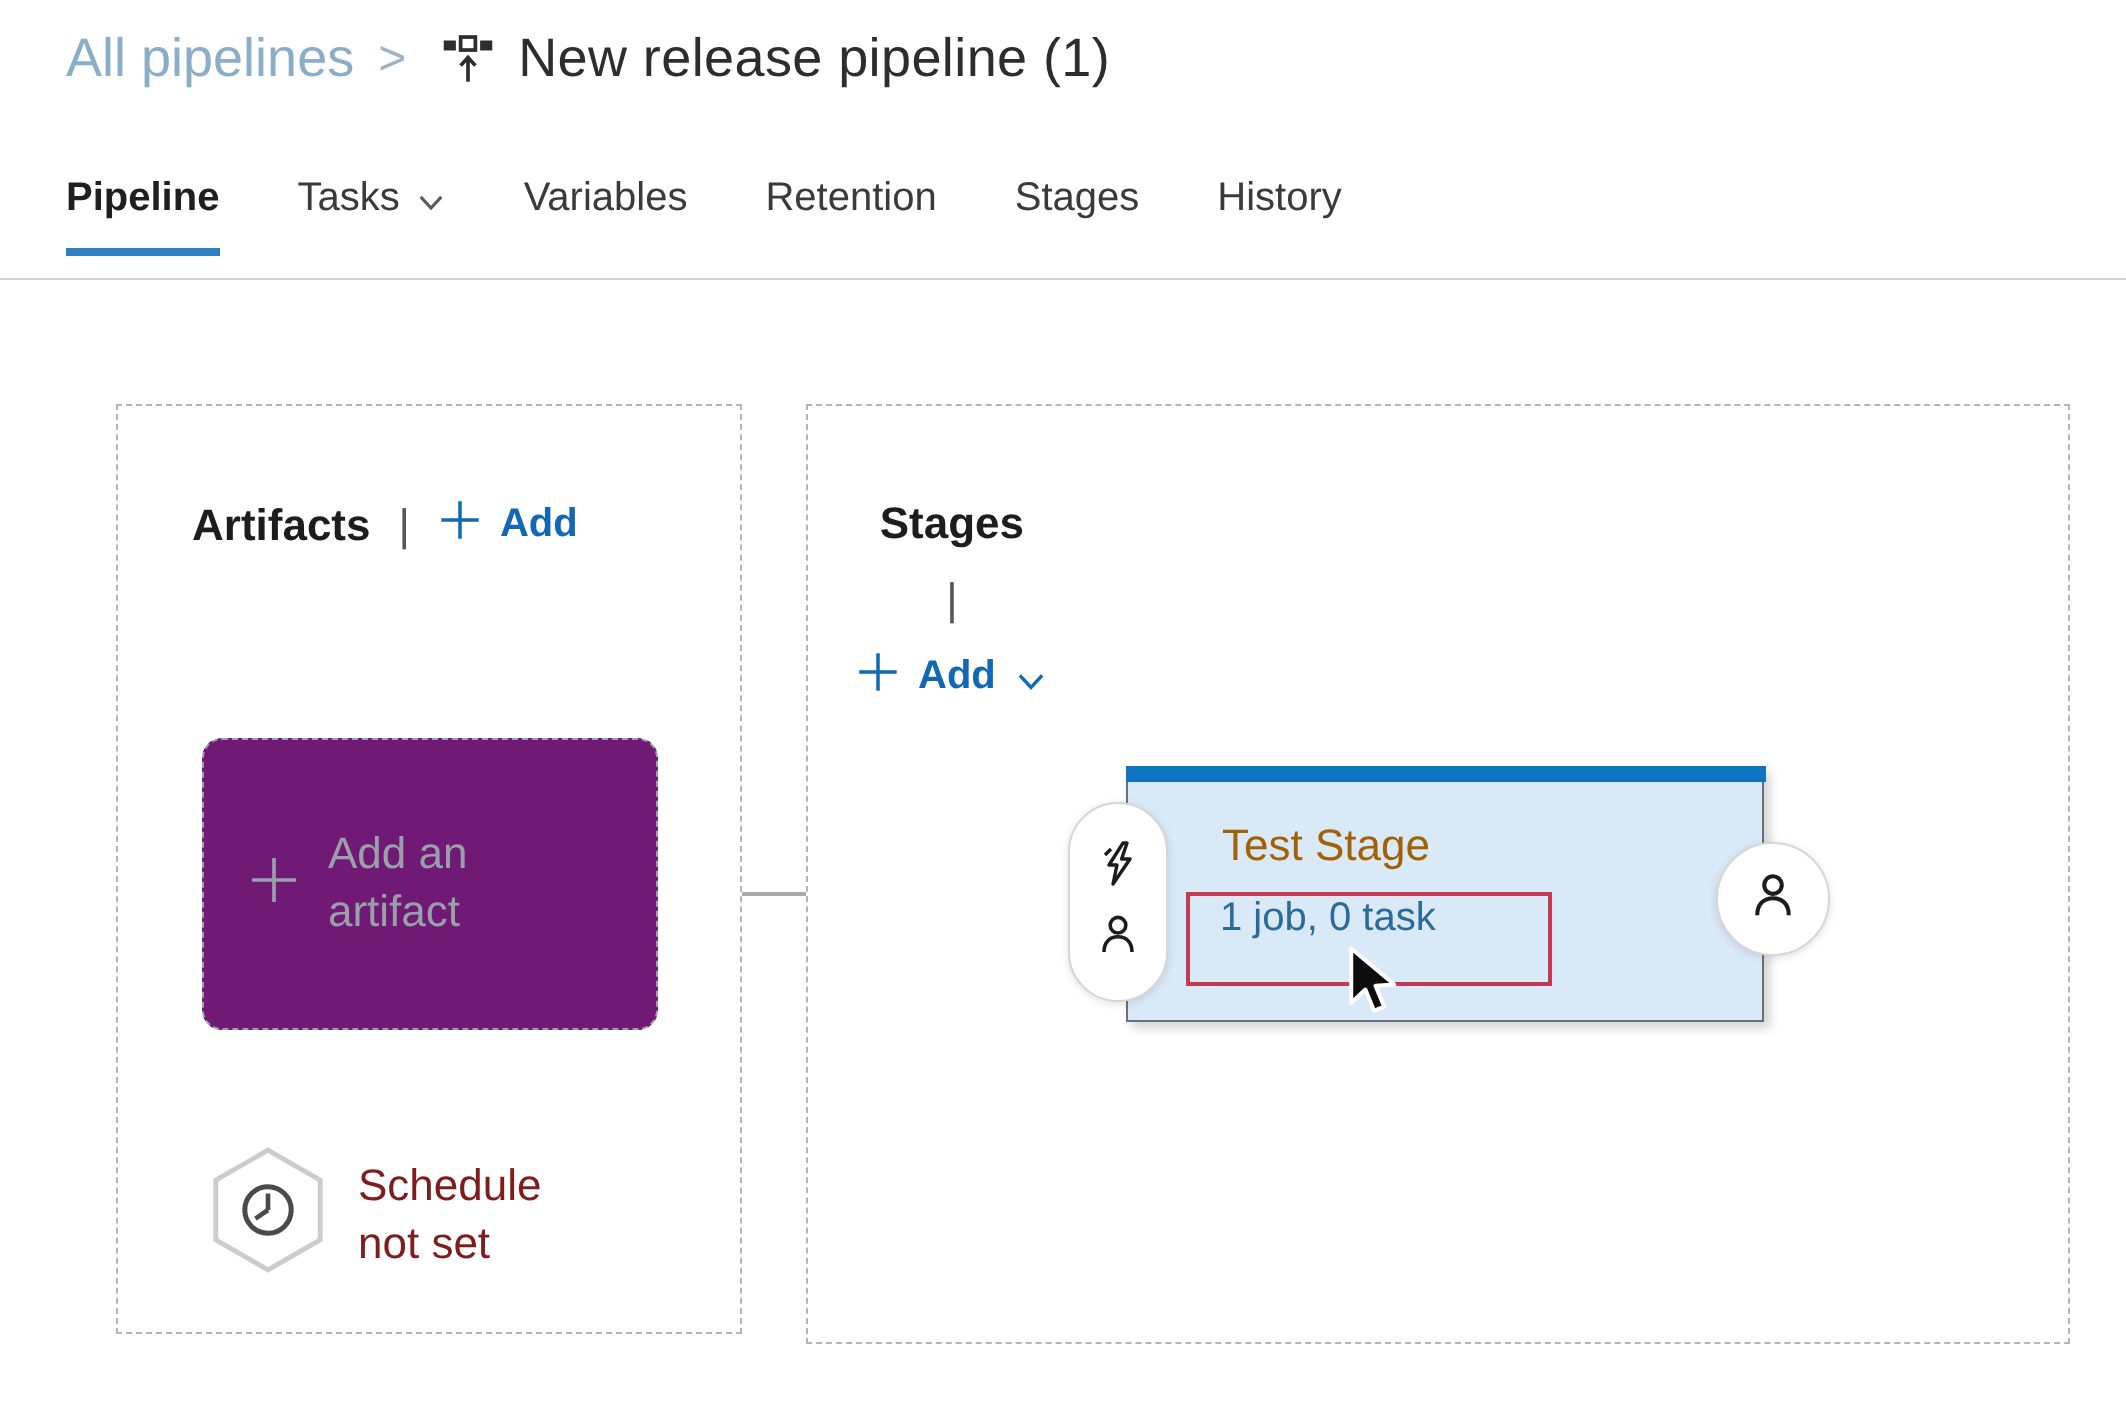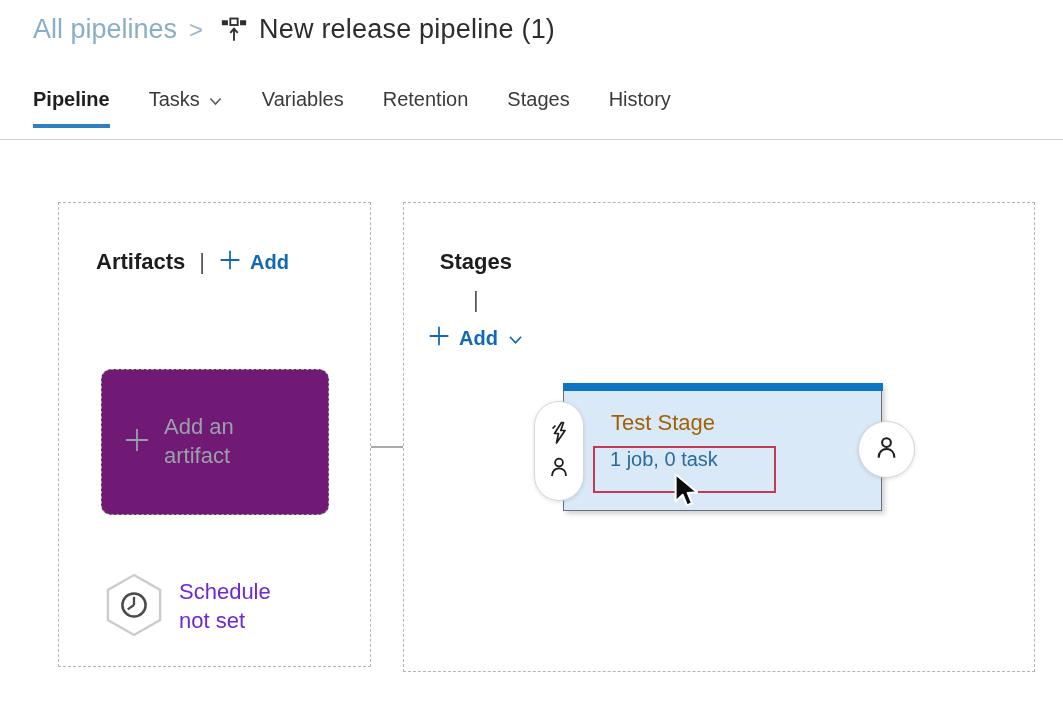--- a/index.html
+++ b/index.html
@@ -37,21 +37,21 @@
   .add-btn .add-label { font-size:20px; font-weight:700; color:var(--accent-blue,#1268b3); }
 
   
   .add-artifact-card { position:absolute; left:42px; top:166px; width:228px; height:146px;
       border:1.5px dashed #98a1ac; border-radius:10px; background:#701a75;
       display:flex; align-items:center; gap:14px; padding-left:22px; cursor:pointer; }
   .add-artifact-text { font-size:22px; color:#9aa0ab; width:118px; line-height:1.3; }
 
   
   .schedule { position:absolute; left:46px; top:370px; display:flex; align-items:center; gap:16px; cursor:pointer; }
-  .schedule-text { font-size:22px; color:#6d28d9; width:108px; line-height:1.3; }
+  .schedule-text { font-size:22px; color:#7f1d1d; width:108px; line-height:1.3; }
 
   
   .connector { position:absolute; left:371px; top:306px; width:164px; height:2px; background:#aaaaaa; }
 
   
   .stage-card { position:absolute; left:563px; top:243px; width:319px; height:128px;
       background:var(--stage-fill,#d9e9f8); border:1.5px solid var(--stage-border,#66717c);
       box-shadow:3px 3px 5px rgba(0,0,0,0.18); cursor:pointer; }
   .stage-card::before { content:""; position:absolute; left:-1.5px; top:-1.5px; right:-1.5px; height:8px;
       background:var(--stage-header-bar,#0f75c2); }

